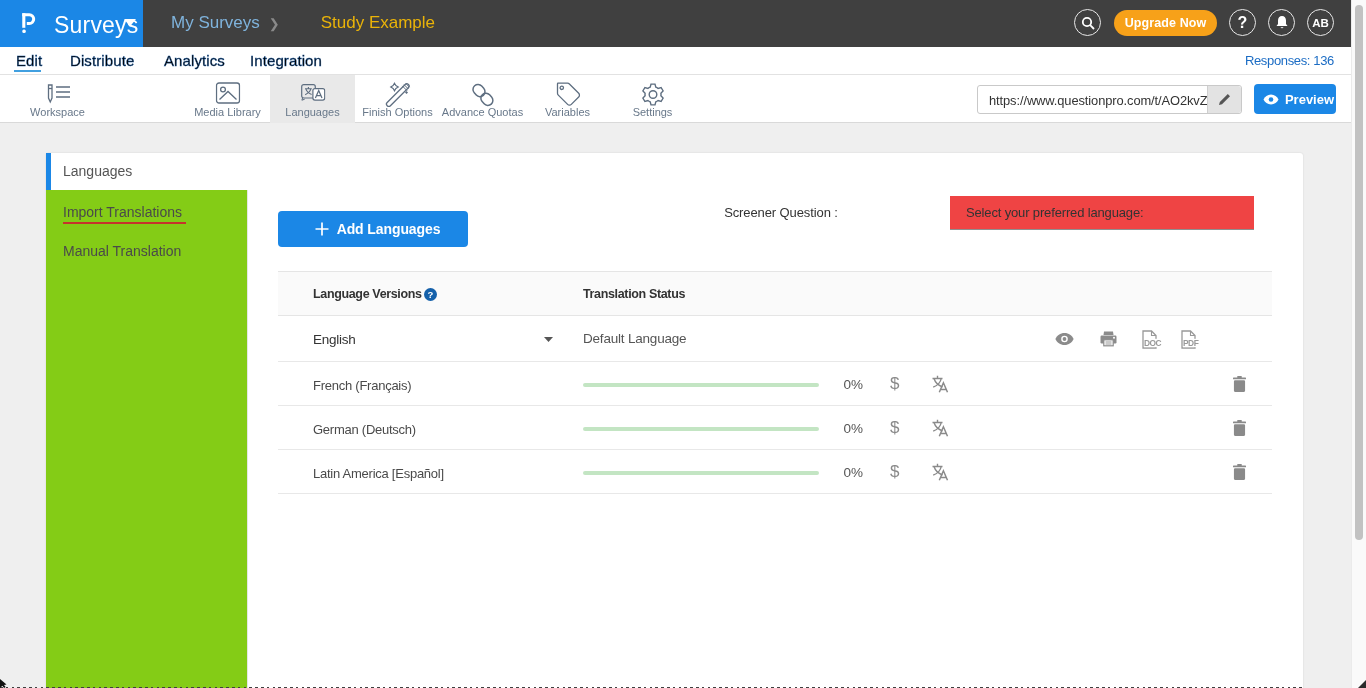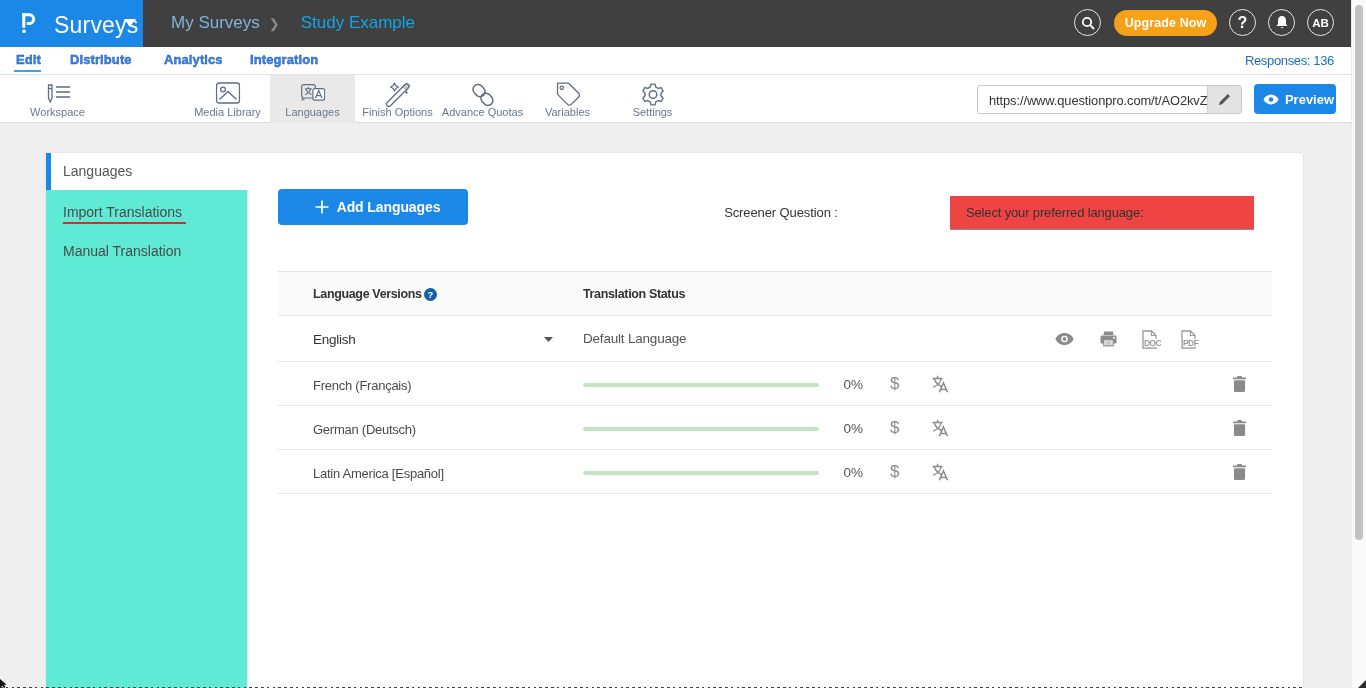--- a/index.html
+++ b/index.html
@@ -6,52 +6,52 @@
 html,body { width:1366px; height:688px; overflow:hidden; }
 body { font-family:"Liberation Sans", sans-serif; position:relative; background:#efefef; }
 
 
 #hdr { position:absolute; left:0; top:0; width:1366px; height:47px; background:#404040; }
 #logo { position:absolute; left:0; top:0; width:143px; height:47px; background:#1b87e6; }
 #logo .surveys { position:absolute; left:54px; top:12px; color:#fff; font-size:23px; font-weight:400; letter-spacing:0.2px; }
 #crumb { position:absolute; left:171px; top:13px; font-size:17px; }
 #crumb .ms { color:#7fb3dc; }
 #crumb .sep { color:#8a8a8a; margin:0 21px 0 9px; font-size:13px; }
-#crumb .se { color:#0ea5e9; }
+#crumb .se { color:#eab308;margin-left:20px; }
 .hcirc { position:absolute; top:9px; width:27px; height:27px; border:1.4px solid #e8e8e8; border-radius:50%; display:flex; align-items:center; justify-content:center; color:#fff; }
 #upg { position:absolute; left:1114px; top:10px; width:103px; height:26px; background:#f7a119; border-radius:13px; color:#fff; font-size:12.5px; font-weight:700; text-align:center; line-height:26px; letter-spacing:0.1px; }
 
 
 #tabrow { position:absolute; left:0; top:47px; width:1366px; height:28px; background:#fff; border-bottom:1px solid #e2e2e2; }
-.tab { position:absolute; top:5px; font-size:13px; color:#3b82f6; font-weight:700; letter-spacing:0.1px; -webkit-text-stroke:0.4px #14549c; }
+.tab { position:absolute; top:5px; font-size:15px; color:#000000; font-weight:400; letter-spacing:0.1px; -webkit-text-stroke:0.4px #14549c; }
 #edit-underline { position:absolute; left:14px; top:23px; width:27px; height:2px; background:#41a0e0; }
 #resp { position:absolute; right:32px; top:6px; font-size:13px; letter-spacing:-0.35px; color:#1b6cc4; }
 
 
 #toolbar { position:absolute; left:0; top:75px; width:1366px; height:48px; background:#fff; border-bottom:1px solid #d9d9d9; }
 .titem { position:absolute; top:0; width:85px; height:48px; text-align:center; }
 .titem .lbl { position:absolute; top:31px; left:50%; transform:translateX(-50%); white-space:nowrap; font-size:11px; color:#68788a; }
 .titem svg { position:absolute; top:7px; left:50%; transform:translateX(-50%); }
 #t-lang { background:#e9e9e9; }
 #urlbox { position:absolute; left:977px; top:10px; width:265px; height:29px; background:#fff; border:1px solid #c9c9c9; border-radius:3px; }
 #urlbox .txt { position:absolute; left:11px; top:7px; font-size:12.9px; letter-spacing:-0.1px; color:#333; white-space:nowrap; }
 #urlbox .pen { position:absolute; right:0; top:0; width:34px; height:27px; background:#e3e3e3; border-left:1px solid #cfcfcf; border-radius:0 3px 3px 0; display:flex; align-items:center; justify-content:center; }
 #pvw { position:absolute; left:1254px; top:9px; width:82px; height:30px; background:#1b87e6; border-radius:4px; color:#fff; display:flex; align-items:center; justify-content:center; font-size:13px; font-weight:700; padding-left:7px; }
 
 
 #content { position:absolute; left:0; top:123px; width:1351px; height:565px; background:#efefef; }
 #card { position:absolute; left:46px; top:30px; width:1257px; height:535px; background:#fff; border-radius:3px 3px 0 0; box-shadow:0 0 2px rgba(0,0,0,0.12); }
-#side { position:absolute; left:0; top:37px; width:202px; height:498px; background:#5eead4; border-right:1px solid #e6e6e6; }
+#side { position:absolute; left:0; top:37px; width:202px; height:498px; background:#84cc16; border-right:1px solid #e6e6e6; }
 #langitem { position:absolute; left:0; top:0; width:202px; height:37px; background:#fff; border-left:5px solid #1b87e6; }
 #langitem span { position:absolute; left:12px; top:10px; font-size:14px; color:#555; }
 .sitem { position:absolute; left:17px; font-size:14px; color:#4a4a4a; }
 #imp-ul { position:absolute; left:17px; top:32px; width:123px; height:2px; background:#c5342c; }
 
 
-#addbtn { position:absolute; left:232px; top:36px; width:190px; height:36px; background:#1b87e6; border-radius:4px; color:#fff; display:flex; align-items:center; justify-content:center; font-size:14px; letter-spacing:-0.1px; font-weight:700; padding-left:9px; }
+#addbtn { position:absolute; left:232px; top:58px; width:190px; height:36px; background:#1b87e6; border-radius:4px; color:#fff; display:flex; align-items:center; justify-content:center; font-size:14px; letter-spacing:-0.1px; font-weight:700; padding-left:9px; }
 #scr-lbl { position:absolute; left:585px; top:52px; width:300px; text-align:center; font-size:13px; letter-spacing:-0.1px; color:#333; }
 #scr-sel { position:absolute; left:904px; top:43px; width:304px; height:34px; background:#ef4444; border-bottom:1px solid #8f8f8f; }
 #scr-sel span { position:absolute; left:16px; top:9px; font-size:13px; letter-spacing:-0.15px; color:#333; }
 
 
 #tbl { position:absolute; left:232px; top:118px; width:994px; }
 #thead { position:absolute; left:0; top:0; width:994px; height:45px; background:#fafafa; border-top:1px solid #e5e5e5; border-bottom:1px solid #e5e5e5; }
 .th { position:absolute; top:15px; font-size:12.5px; font-weight:700; color:#333; letter-spacing:-0.35px; }
 .row { position:absolute; left:0; width:994px; border-bottom:1px solid #e8e8e8; }
 .lname { position:absolute; left:35px; font-size:13px; letter-spacing:-0.25px; color:#4a4a4a; }

